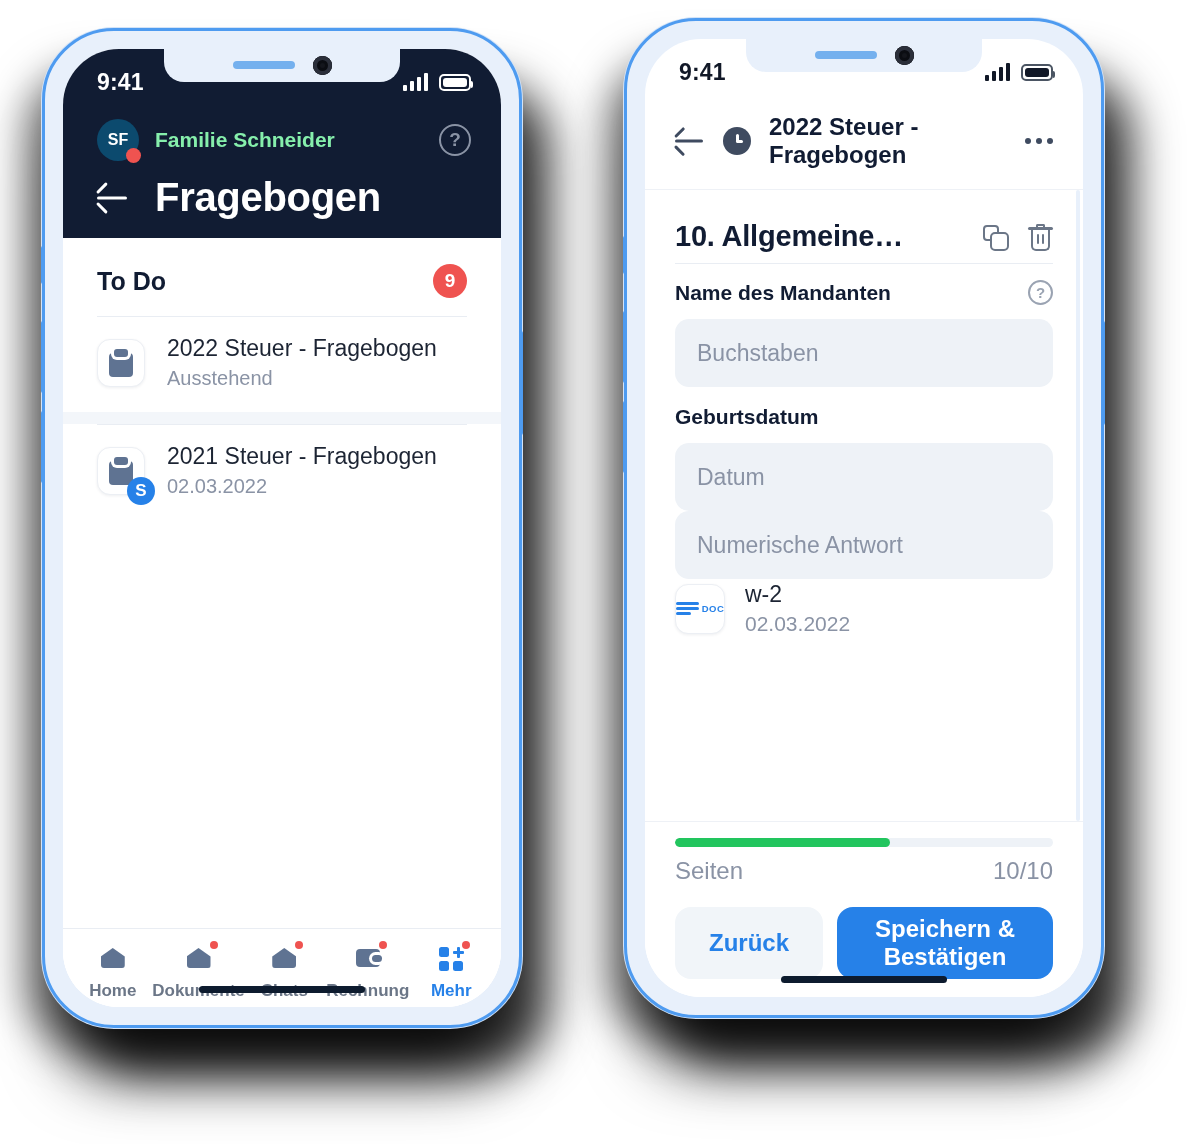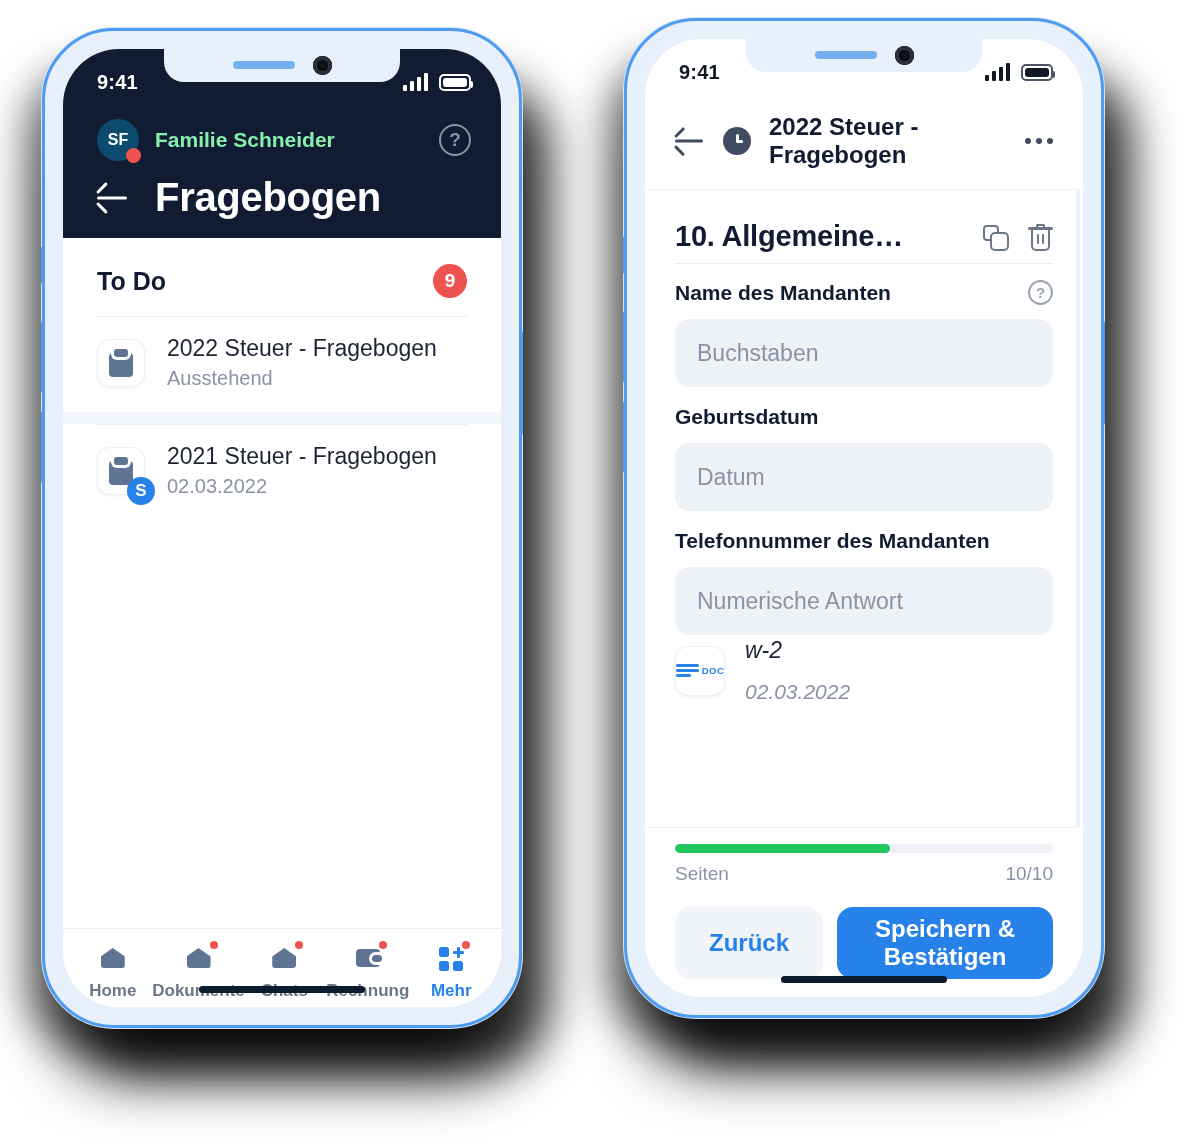--- a/index.html
+++ b/index.html
@@ -66,21 +66,21 @@
 
   .home-bar {
     position: absolute; bottom: 14px; left: 50%; transform: translateX(-50%);
     width: 166px; height: 7px; border-radius: 5px; background: #0d1b2e; z-index: 45;
   }
 
   
   .statusbar {
     height: 56px; display: flex; align-items: center;
     justify-content: space-between; padding: 10px 30px 0 34px;
-    font-size: 20px; font-weight: bold; letter-spacing: .2px;
+    font-size: 23px; font-weight: bold; letter-spacing: .2px;
   }
   .sb-right { display: flex; align-items: flex-end; gap: 11px; }
   .bars { display: flex; align-items: flex-end; gap: 3px; height: 18px; }
   .bars i { display: block; width: 4px; border-radius: 1px; }
   .bars i:nth-child(1){ height: 6px; }
   .bars i:nth-child(2){ height: 10px; }
   .bars i:nth-child(3){ height: 14px; }
   .bars i:nth-child(4){ height: 18px; }
   .batt { width: 32px; height: 17px; border-radius: 5px; position: relative; }
   .batt:after {
@@ -311,34 +311,34 @@
     border: 1.4px solid #eceff4; box-shadow: 0 1px 3px rgba(17,28,51,.07);
     display:flex; align-items:center; justify-content:center;
     gap: 3px; flex:0 0 auto;
   }
   .doc-lines { display:flex; flex-direction:column; gap: 2.5px; align-items:flex-start; }
   .doc-lines i { display:block; height: 2.6px; border-radius:2px; background:#2681e8; }
   .doc-lines i:nth-child(1){ width: 23px; }
   .doc-lines i:nth-child(2){ width: 23px; }
   .doc-lines i:nth-child(3){ width: 15px; }
   .doc-txt { font-size: 9.5px; font-weight: bold; color:#2681e8; letter-spacing:.4px; }
-  .doc-meta { display:flex; flex-direction:column; gap: 16px; font-style: italic; }
+  .doc-meta { display:flex; flex-direction:column; gap: 4px; }
   .doc-name { font-size: 23px; color:#1c2433; }
   .doc-date { font-size: 21px; color:#8a93a5; }
 
   .r-scrollbar {
     position:absolute; right: 3px; top: 0; bottom: 0; width: 4px;
     background:#e8f0fb; border-radius: 3px;
   }
 
   .r-footer { background:#fff; border-top: 1px solid #eef1f6; padding: 16px 30px 12px 30px; }
   .prog-track { height: 9px; border-radius: 6px; background:#eef2f7; overflow:hidden; }
   .prog-fill  { height:100%; border-radius: 6px; background:#22c55e; }
   .prog-meta { display:flex; align-items:center; justify-content:space-between;
-               padding: 10px 0 0 0; font-size: 19px; color:#8a93a5; }
+               padding: 10px 0 0 0; font-size: 24px; color:#8a93a5; }
   .btn-row { display:flex; gap: 14px; padding: 22px 0 6px 0; }
   .btn-sec {
     height: 72px; min-width: 148px; padding: 0 34px; border-radius: 16px;
     background:#f1f5f9; color:#2681e8; font-size: 24px; font-weight: bold;
     display:flex; align-items:center; justify-content:center; border:none;
     font-family: "Liberation Sans", sans-serif;
   }
   .btn-pri {
     height: 72px; flex: 1; border-radius: 16px;
     background:#2681e8; color:#fff; font-size: 24px; font-weight: bold;
@@ -558,21 +558,20 @@
           </div>
           <div class="f-input">
             <span>Buchstaben</span>
           </div>
 
           <div class="f-label-plain">Geburtsdatum</div>
           <div class="f-input">
             <span>Datum</span>
           </div>
 
-          <div class="f-label-plain">Telefonnummer des Mandanten</div>
           <div class="f-input">
             <span>Numerische Antwort</span>
           </div>
 
 
           <div class="doc-row">
             <div class="doc-card">
               <span class="doc-lines">
                   <i></i>
                   <i></i>

